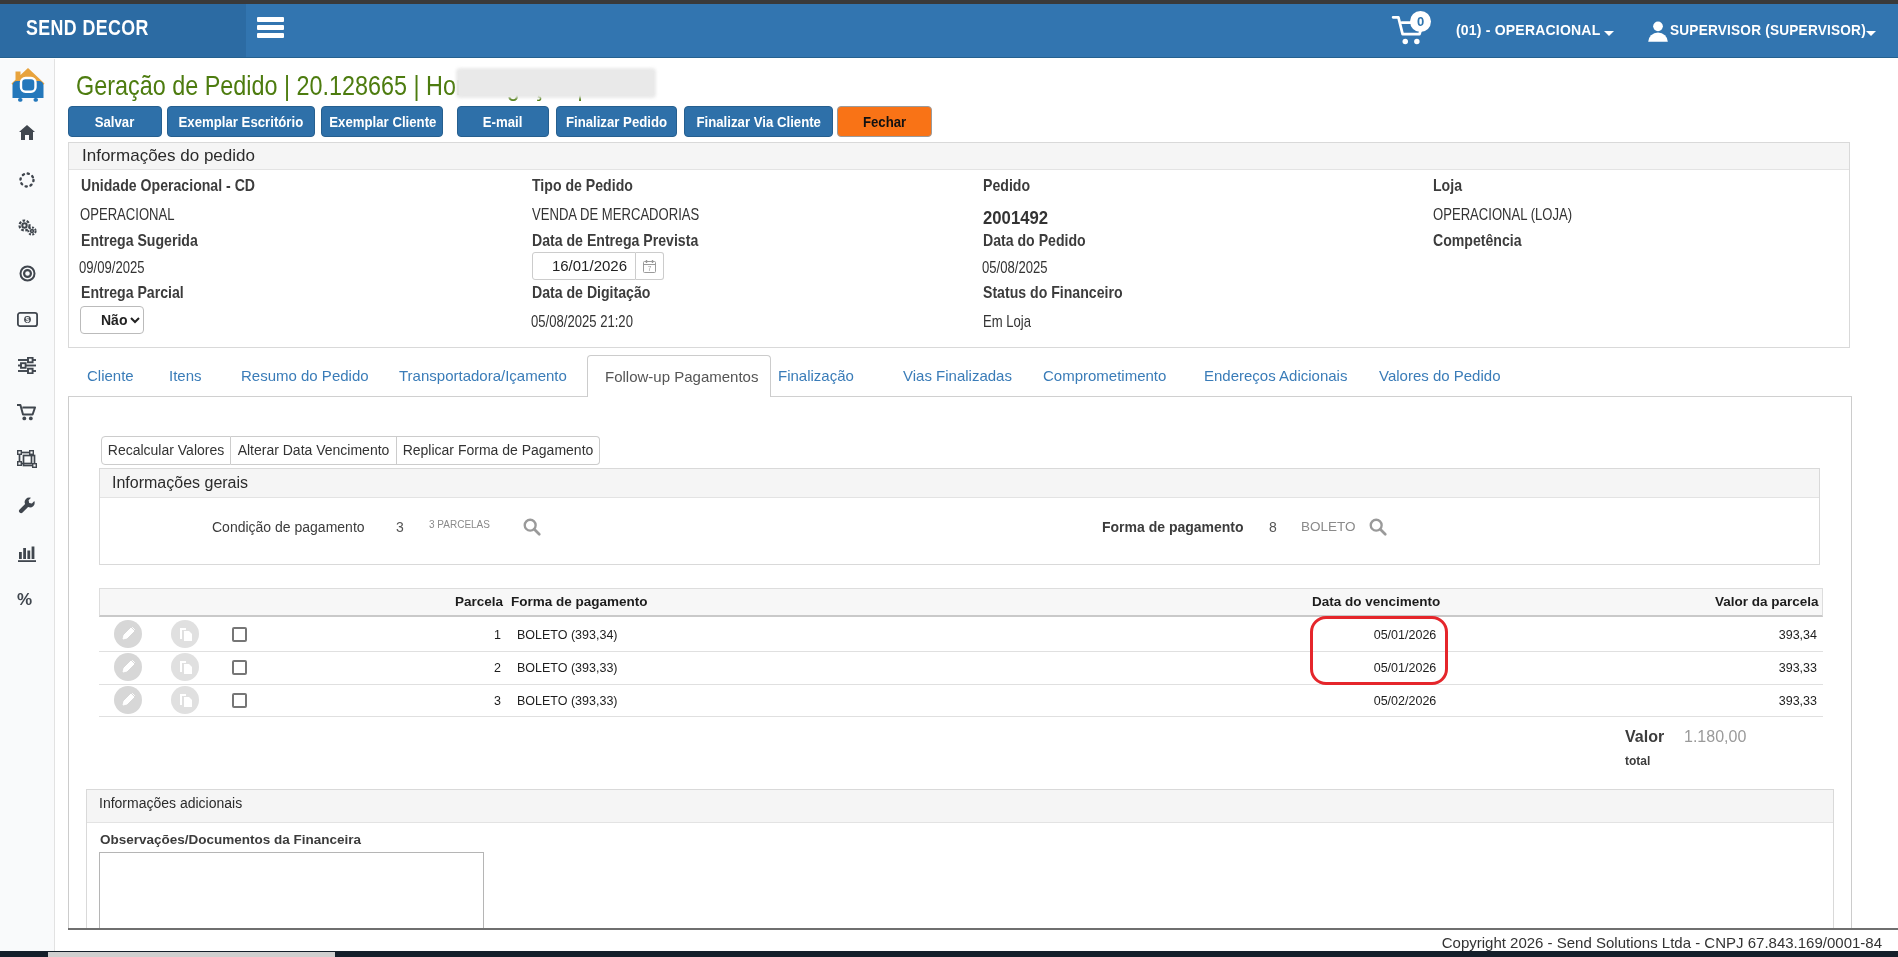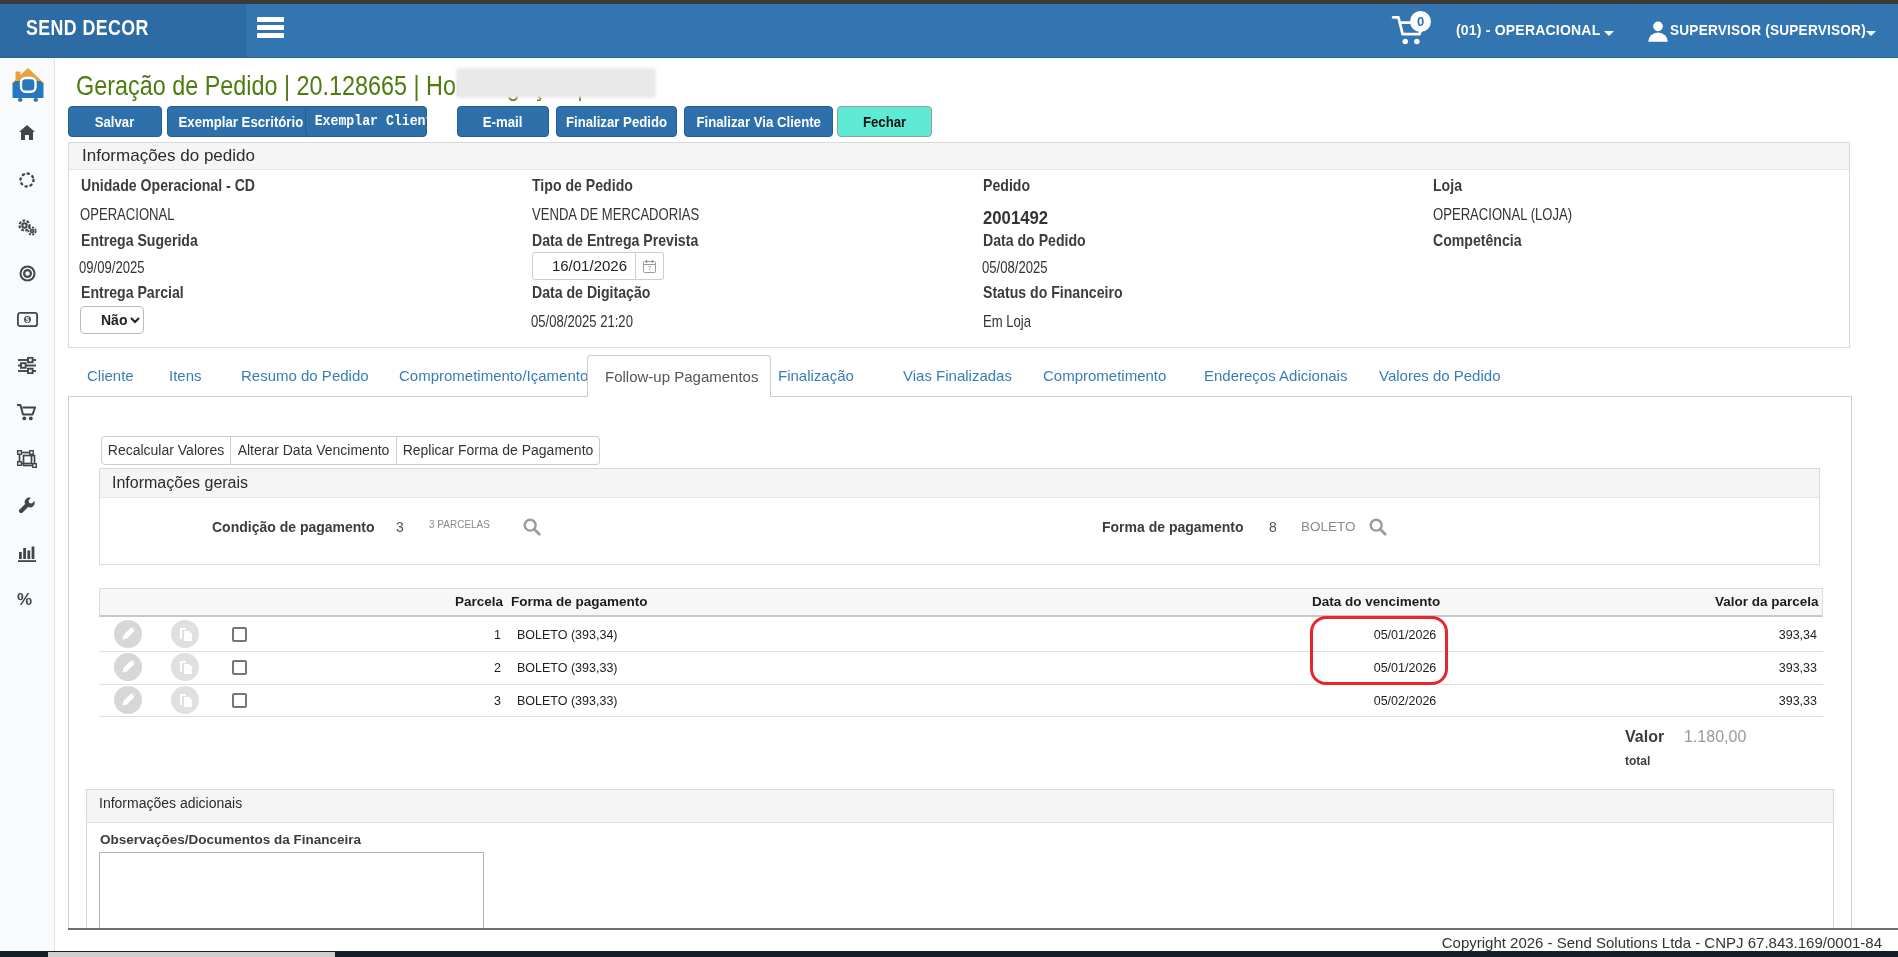--- a/index.html
+++ b/index.html
@@ -22,21 +22,21 @@
            border-top:5px solid #fff; top:27px; }
   
   #sidebar { left:0; top:59px; width:55px; height:892px; background:#f9fafb; border-right:1px solid #e2e2e2; }
   
   #title { left:76px; top:70px; font-size:28px; color:#4d7c0f; line-height:1.15; }
   #blurbox { left:456px; top:68px; width:200px; height:30px; background:#e9e9e9; border-radius:4px; filter:blur(1.5px); }
   
   .bbtn { position:absolute; top:106px; height:31px; background:#2e70a9; border:1px solid #265f8f;
           border-radius:4px; color:#fff; font-weight:bold; font-size:15px; text-align:center; line-height:29px; }
   .bbtn > span { display:inline-block; transform:scaleX(0.88); transform-origin:center; white-space:nowrap; }
-  #btnFechar { background:#5eead4; border:1px solid #9b9b9b; color:#111; }
+  #btnFechar { background:#f97316; border:1px solid #9b9b9b; color:#111; }
   
   .panel { position:absolute; background:#fff; border:1px solid #d9d9d9; }
   .phead { position:absolute; left:0; top:0; width:100%; background:#f5f5f5; border-bottom:1px solid #e3e3e3; }
   .lab { position:absolute; font-size:17px; font-weight:bold; color:#3c3c3c; line-height:1;
          transform:scaleX(0.83); transform-origin:0 0; white-space:nowrap; }
   .val { position:absolute; font-size:17px; color:#333; line-height:1;
          transform:scaleX(0.77); transform-origin:0 0; white-space:nowrap; }
   #selNao { left:80px; top:306px; width:64px; height:28px; border:1px solid #bbb; border-radius:4px;
             background:#fff; font-size:14px; font-weight:bold; color:#222; padding-left:16px;
             font-family:"Liberation Sans", sans-serif; }
@@ -164,21 +164,21 @@
     <rect x="0" y="16.2" width="18" height="1.8"></rect>
   </g>
 </svg>
 <div class="abs" style="left:17px; top:590px; font-size:17px; font-weight:bold; color:#40464e;">%</div>
 
 <div id="title" class="abs"><span class="sx" style="transform:scaleX(0.835);">Geração de Pedido | 20.128665 | Homologação |</span></div>
 <div id="blurbox" class="abs"></div>
 
 <div class="bbtn" style="left:68px; width:94px;"><span>Salvar</span></div>
 <div class="bbtn" style="left:167px; width:148px;"><span>Exemplar Escritório</span></div>
-<div class="bbtn" style="left:305px; width:122px;font-family:Liberation Mono, monospace;"><span>Exemplar Cliente</span></div>
+<div class="bbtn" style="left:321px; width:122px;"><span>Exemplar Cliente</span></div>
 <div class="bbtn" style="left:457px; width:92px;"><span>E-mail</span></div>
 <div class="bbtn" style="left:556px; width:121px;"><span>Finalizar Pedido</span></div>
 <div class="bbtn" style="left:684px; width:149px;"><span>Finalizar Via Cliente</span></div>
 <div class="bbtn" id="btnFechar" style="left:837px; width:95px;"><span>Fechar</span></div>
 
 <div class="panel" style="left:68px; top:142px; width:1782px; height:206px;padding-left:22px;">
   <div class="phead" style="height:27px;">
       <span style="position:absolute;left:13px;top:4px;font-size:17px;color:#2b2b2b;line-height:1.1;">Informações do pedido</span>
     </div>
 </div>
@@ -214,40 +214,40 @@
 
 <div class="lab" style="left:1433px; top:177px;">Loja</div>
 <div class="val" style="left:1433px; top:206px;">OPERACIONAL (LOJA)</div>
 <div class="lab" style="left:1433px; top:232px;">Competência</div>
 
 <div id="tabbox" class="abs"></div>
 <div id="tabline" class="abs"></div>
 <div class="tab" style="left:87px;">Cliente</div>
 <div class="tab" style="left:169px;">Itens</div>
 <div class="tab" style="left:241px;">Resumo do Pedido</div>
-<div class="tab" style="left:399px;">Comprometimento/Içamento</div>
+<div class="tab" style="left:399px;">Transportadora/Içamento</div>
 <div id="activetab" class="abs">
     <span>Follow-up Pagamentos</span>
   </div>
 <div class="tab" style="left:778px;">Finalização</div>
 <div class="tab" style="left:903px;">Vias Finalizadas</div>
 <div class="tab" style="left:1043px;">Comprometimento</div>
 <div class="tab" style="left:1204px;">Endereços Adicionais</div>
 <div class="tab" style="left:1379px;">Valores do Pedido</div>
 
 <div class="gbtn" style="left:101px; width:130px; border-radius:4px 0 0 4px;">Recalcular Valores</div>
 <div class="gbtn" style="left:231px; width:166px; border-left:none;">Alterar Data Vencimento</div>
 <div class="gbtn" style="left:397px; width:203px; border-left:none; border-radius:0 4px 4px 0;">Replicar Forma de Pagamento</div>
 
 <div class="panel" style="left:99px; top:468px; width:1721px; height:97px;">
   <div class="phead" style="height:29px;">
       <span style="position:absolute;left:12px;top:5px;font-size:16px;color:#2b2b2b;line-height:1.1;">Informações gerais</span>
     </div>
 </div>
-<div class="abs" style="left:212px; top:520px; font-size:14px; font-weight:bold; color:#3c3c3c; line-height:1;">Condição de pagamento</div>
+<div class="abs" style="left:212px; top:520px; font-size:14px; font-weight:normal; color:#3c3c3c; line-height:1;">Condição de pagamento</div>
 <div class="abs" style="left:396px; top:520px; font-size:14px; color:#555; line-height:1;">3</div>
 <div class="abs" style="left:429px; top:520px; font-size:10px; color:#8a8a8a; line-height:1;">3 PARCELAS</div>
 <svg class="abs" style="left:522px; top:517px;" width="20" height="20" viewBox="0 0 22 22">
   <circle cx="9" cy="9" r="6" fill="none" stroke="#9a9a9a" stroke-width="2.6"></circle>
   <line x1="13.5" y1="13.5" x2="19" y2="19" stroke="#9a9a9a" stroke-width="3" stroke-linecap="round"></line>
 </svg>
 <div class="abs" style="left:1102px; top:520px; font-size:14px; font-weight:bold; color:#3c3c3c; line-height:1;">Forma de pagamento</div>
 <div class="abs" style="left:1269px; top:520px; font-size:14px; color:#555; line-height:1;">8</div>
 <div class="abs" style="left:1301px; top:520px; font-size:13.5px; color:#8a8a8a; line-height:1;">BOLETO</div>
 <svg class="abs" style="left:1368px; top:517px;" width="20" height="20" viewBox="0 0 22 22">

